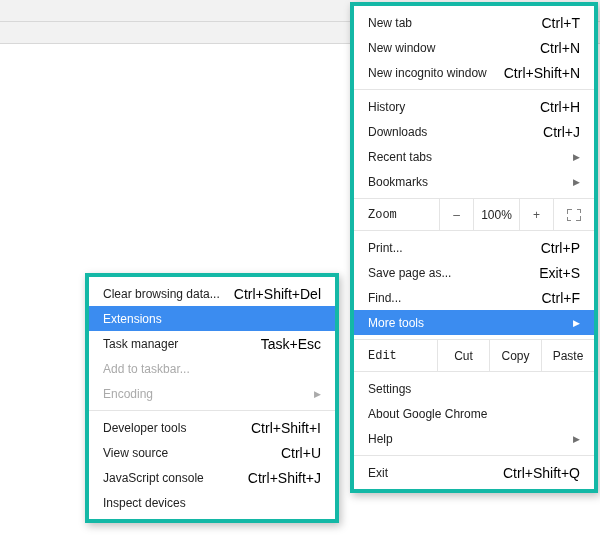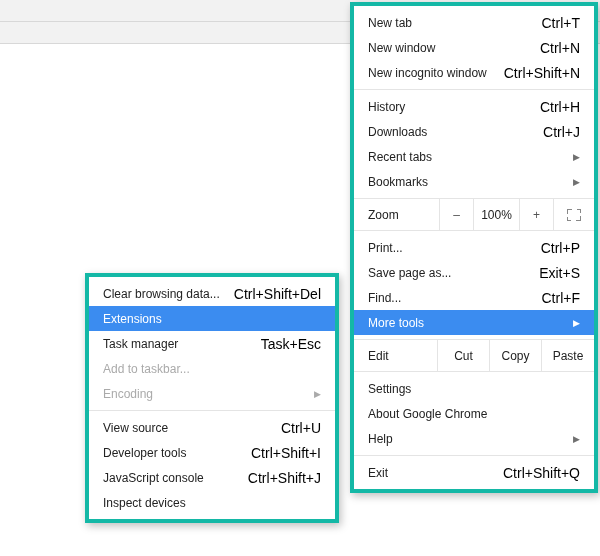--- a/index.html
+++ b/index.html
@@ -80,20 +80,21 @@
       display: flex;
       align-items: center;
       justify-content: center;
       border-right: 1px solid #e4e4e4;
     }
     .cell:last-child { border-right: none; }
     .cell.lbl {
       justify-content: flex-start;
       padding-left: 14px;
       flex: 1;
+      font-family: Liberation Mono, monospace;
     }
     .zoom-minus, .zoom-plus { width: 34px; color: #555; }
     .zoom-pct { width: 46px; }
     .zoom-full { width: 40px; }
     .full-icon {
       width: 14px; height: 12px;
       position: relative;
     }
     .full-icon::before, .full-icon::after {
       content: "";
@@ -231,28 +232,28 @@
     <span class="label">Add to taskbar...</span>
   </div>
   <div class="item disabled">
     <span class="label">Encoding</span>
     <span class="arrow" style="color:#aaa">▶</span>
   </div>
 
   <div class="sep"></div>
 
   <div class="item">
+    <span class="label">Developer tools</span>
+    <span class="shortcut">Ctrl+Shift+I</span>
+  </div>
+  <div class="item">
     <span class="label">View source</span>
     <span class="shortcut">Ctrl+U</span>
   </div>
   <div class="item">
-    <span class="label">Developer tools</span>
-    <span class="shortcut">Ctrl+Shift+I</span>
-  </div>
-  <div class="item">
     <span class="label">JavaScript console</span>
     <span class="shortcut">Ctrl+Shift+J</span>
   </div>
   <div class="item">
     <span class="label">Inspect devices</span>
   </div>
 
   <div style="height:4px"></div>
 </div>
 

